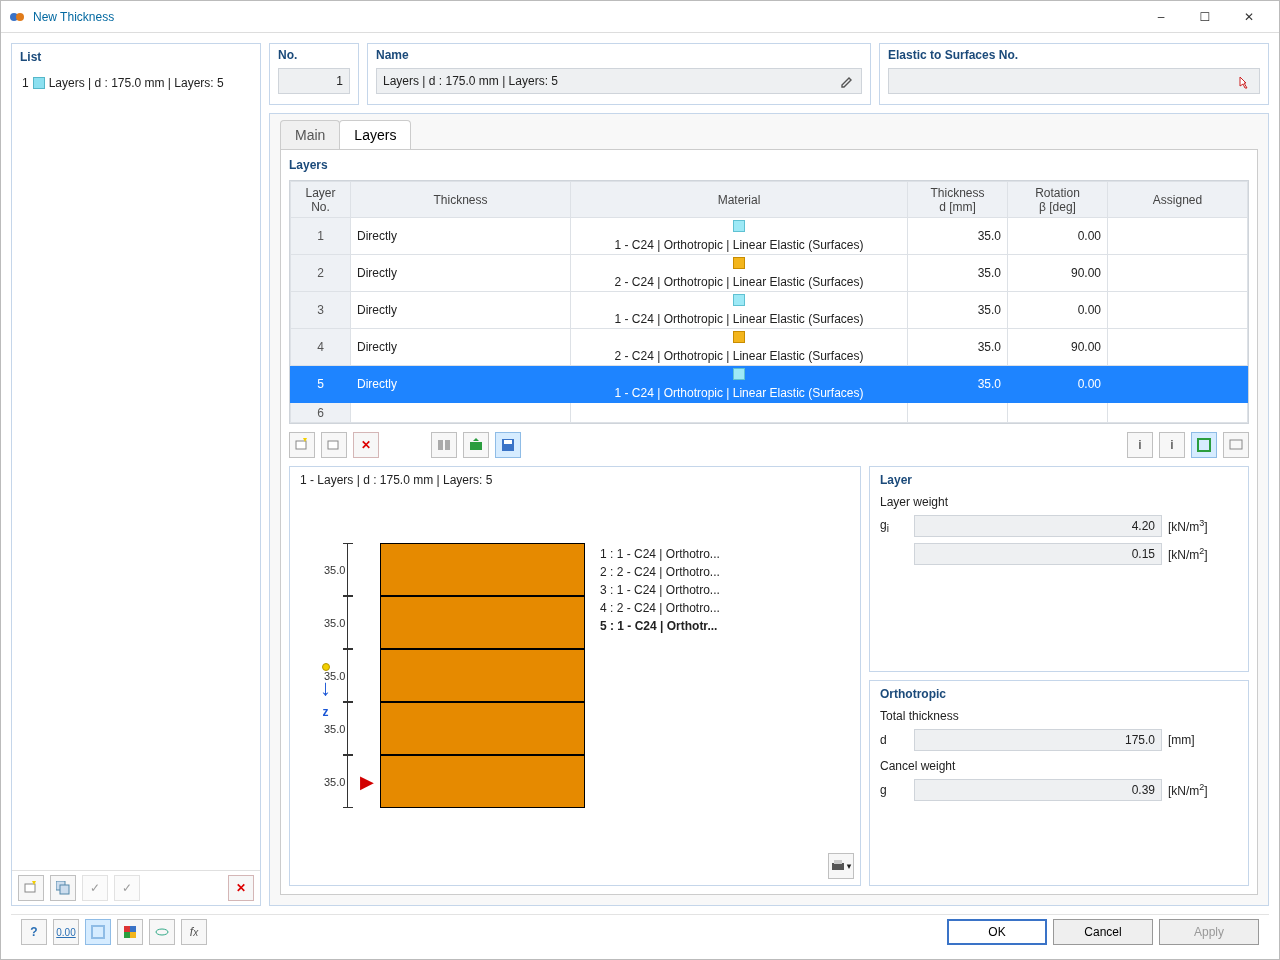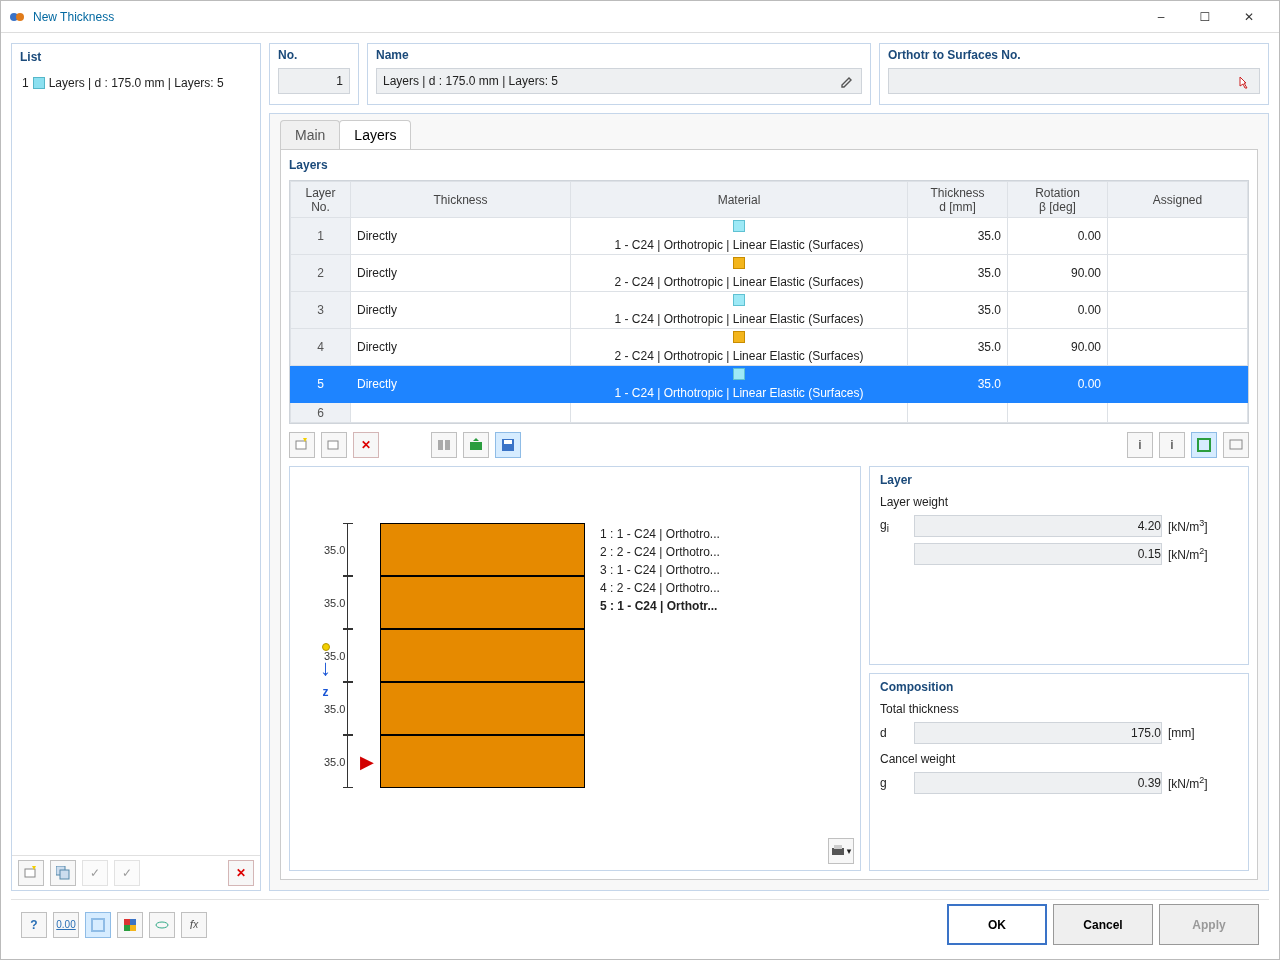--- a/index.html
+++ b/index.html
@@ -65,26 +65,26 @@
   .axis .dot{width:8px;height:8px;border-radius:50%;background:#f3cf00;border:1px solid #b59800;}
   .axis .arr{font-size:22px;}
   .legend { position:absolute; left:300px; top:54px; font-size:12px; color:#222; }
   .legend div { height:18px; white-space:nowrap; overflow:hidden; text-overflow:ellipsis; width:180px;}
   .legend .bold { font-weight:700; }
   .marker { position:absolute; left:60px; top:278px; color:#d20000; font-size:18px;}
   .printbtn { position:absolute; right:6px; bottom:6px; }
   .side { display:flex; flex-direction:column; gap:8px; }
   .subpanel { border:1px solid #c5d6ea; background:#fff; padding:6px 10px; }
   .kv { display:grid; grid-template-columns:28px 1fr 70px; align-items:center; gap:6px; margin-top:6px; font-size:12px;}
-  .valbox { height:22px; background:#eef0f2; border:1px solid #cfd4da; text-align:right; padding:0 0; display:flex; align-items:center; justify-content:flex-end;}
+  .valbox { height:22px; background:#eef0f2; border:1px solid #cfd4da; text-align:right; padding:0 6px; display:flex; align-items:center; justify-content:flex-end;}
   .unit { font-size:12px;}
   .kvlabel { font-size:12px; color:#222; margin-top:8px;}
   .footer { display:flex; align-items:center; padding:4px 10px; gap:6px; border-top:1px solid #e3e3e3;}
   .footer .spacer { flex:1; }
-  .dlgbtn { width:100px; height:41px; border:1px solid #999; background:#efefef; font-size:12px;font-weight:bold;}
+  .dlgbtn { width:100px; height:26px; border:1px solid #999; background:#efefef; font-size:12px;}
   .dlgbtn.primary { border:2px solid #3a73c7; background:#fff;}
   .dlgbtn.disabled { color:#999; }
   sup{font-size:9px;}
 </style>
 </head>
 <body>
 
 <div class="window">
   <div class="titlebar">
     <span class="appicon">
@@ -145,21 +145,21 @@
           <div class="txtbox left">
             <span>Layers | d : 175.0 mm | Layers: 5</span>
             <span class="editic">
               <svg width="14" height="14" viewBox="0 0 14 14">
                   <path d="M2 10 L9 3 L11 5 L4 12 L2 12 Z" fill="none" stroke="#555" stroke-width="1.4"></path>
                 </svg>
             </span>
           </div>
         </div>
         <div class="fieldpanel">
-          <div class="lbl">Orthotr to Surfaces No.</div>
+          <div class="lbl">Elastic to Surfaces No.</div>
           <div class="txtbox left assignbox">
             <span></span>
             <span class="pickic">
               <svg width="14" height="14" viewBox="0 0 14 14">
                   <path d="M2 2 L8 8 L6 8 L9 13 L7 13 L5 9 L2 11 Z" fill="#fff" stroke="#c22" stroke-width="1"></path>
                 </svg>
             </span>
           </div>
         </div>
       </div>
@@ -318,20 +318,21 @@
               </div>
             <div class="tbtn">
                 <svg width="14" height="14">
                   <rect x="1" y="2" width="12" height="9" fill="none" stroke="#888"></rect>
                 </svg>
               </div>
           </div>
 
           <div class="layout2">
             <div class="preview">
+              <div class="ptitle">1 - Layers | d : 175.0 mm | Layers: 5</div>
               <div class="preview-body">
                 <div class="dimcol" id="dimcol">
                     <div class="dimseg">35.0</div>
                     <div class="dimseg">35.0</div>
                     <div class="dimseg">35.0</div>
                     <div class="dimseg">35.0</div>
                     <div class="dimseg">35.0</div>
                   </div>
                 <div class="stackwrap" id="stackwrap">
                   <div class="axis">
@@ -376,21 +377,21 @@
                 </div>
                 <div class="kv">
                   <span></span>
                   <div class="valbox">
                       <span>0.15</span>
                     </div>
                   <span class="unit">[kN/m<sup>2</sup>]</span>
                 </div>
               </div>
               <div class="subpanel" style="flex:1">
-                <div class="section-title">Composition</div>
+                <div class="section-title">Orthotropic</div>
                 <div class="kvlabel">Total thickness</div>
                 <div class="kv">
                   <span>d</span>
                   <div class="valbox">
                       <span>175.0</span>
                     </div>
                   <span class="unit">[mm]</span>
                 </div>
                 <div class="kvlabel">Cancel weight</div>
                 <div class="kv">

